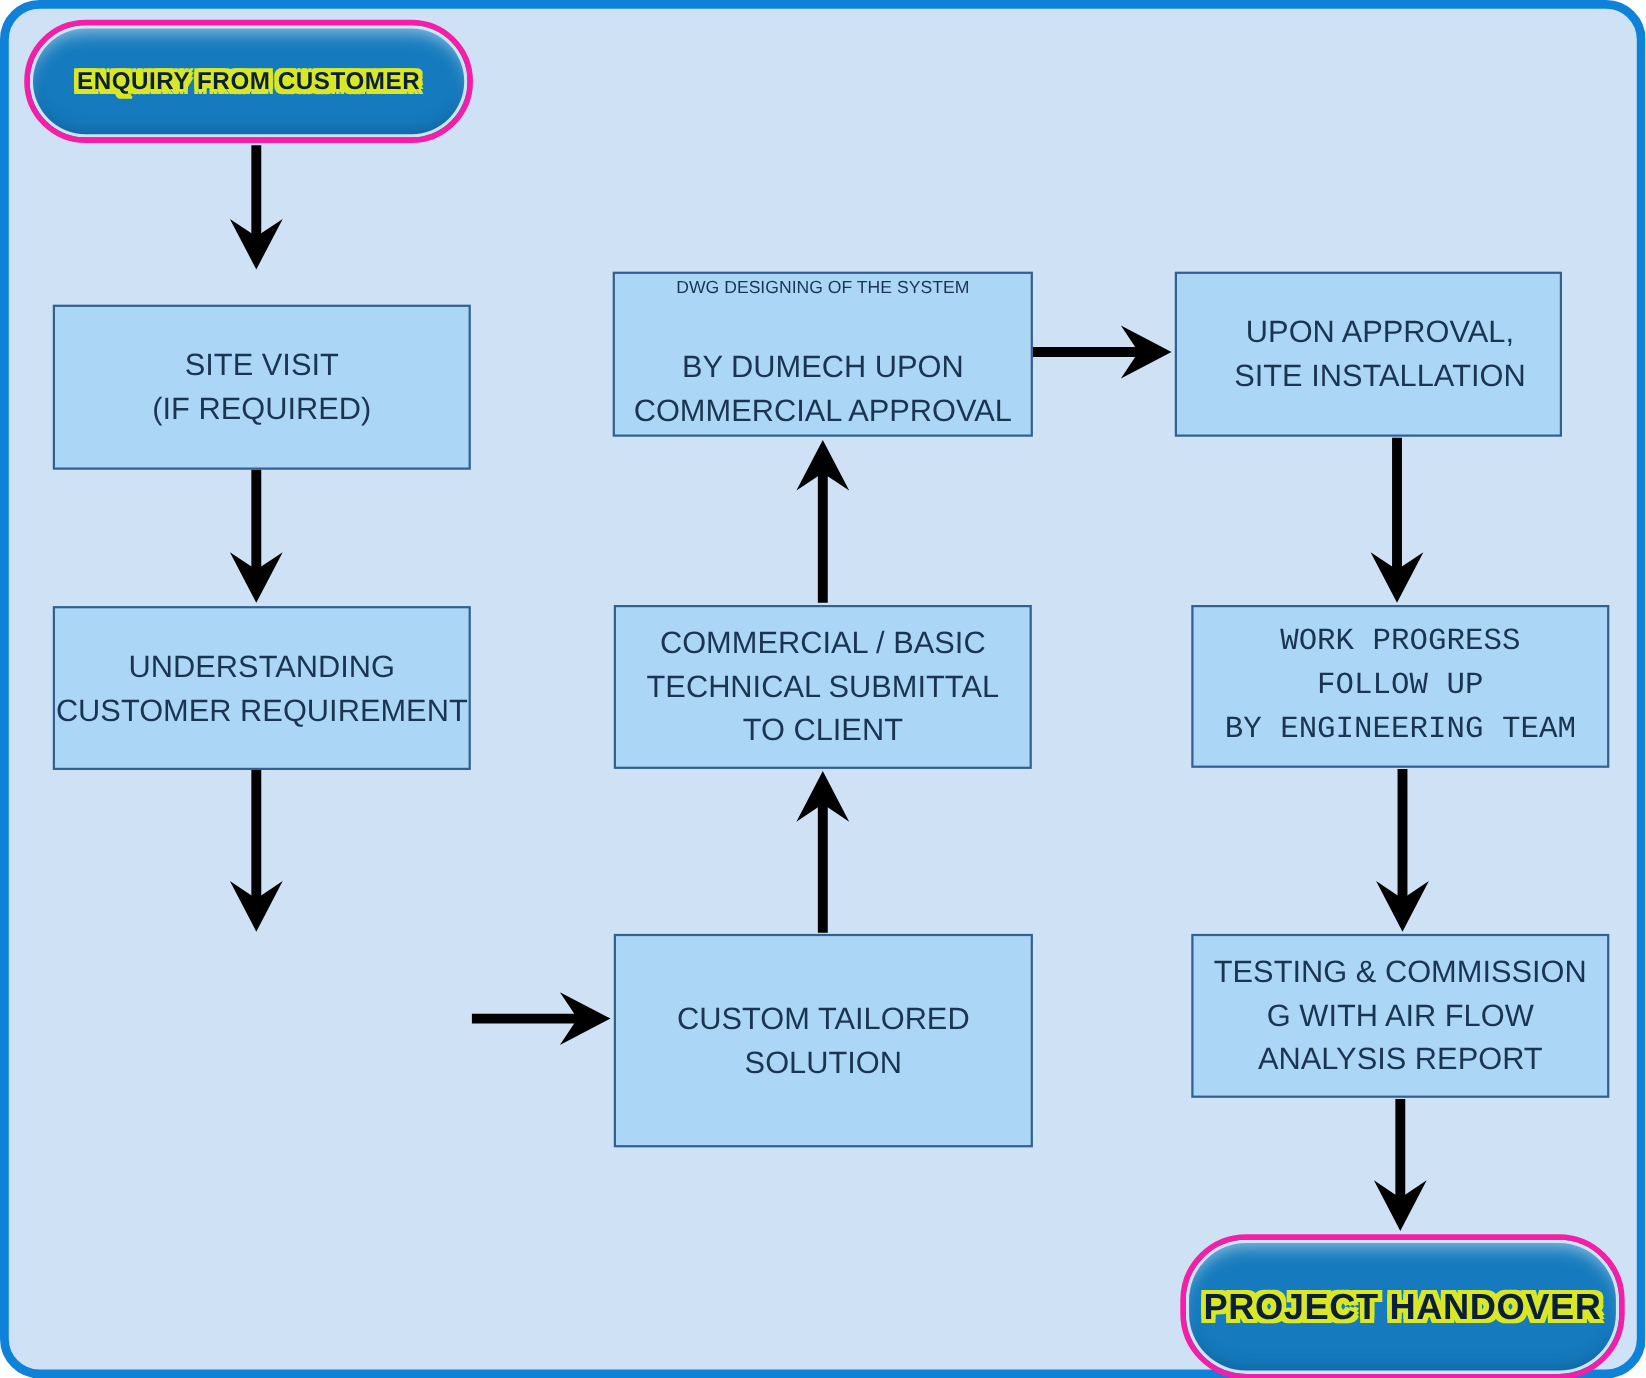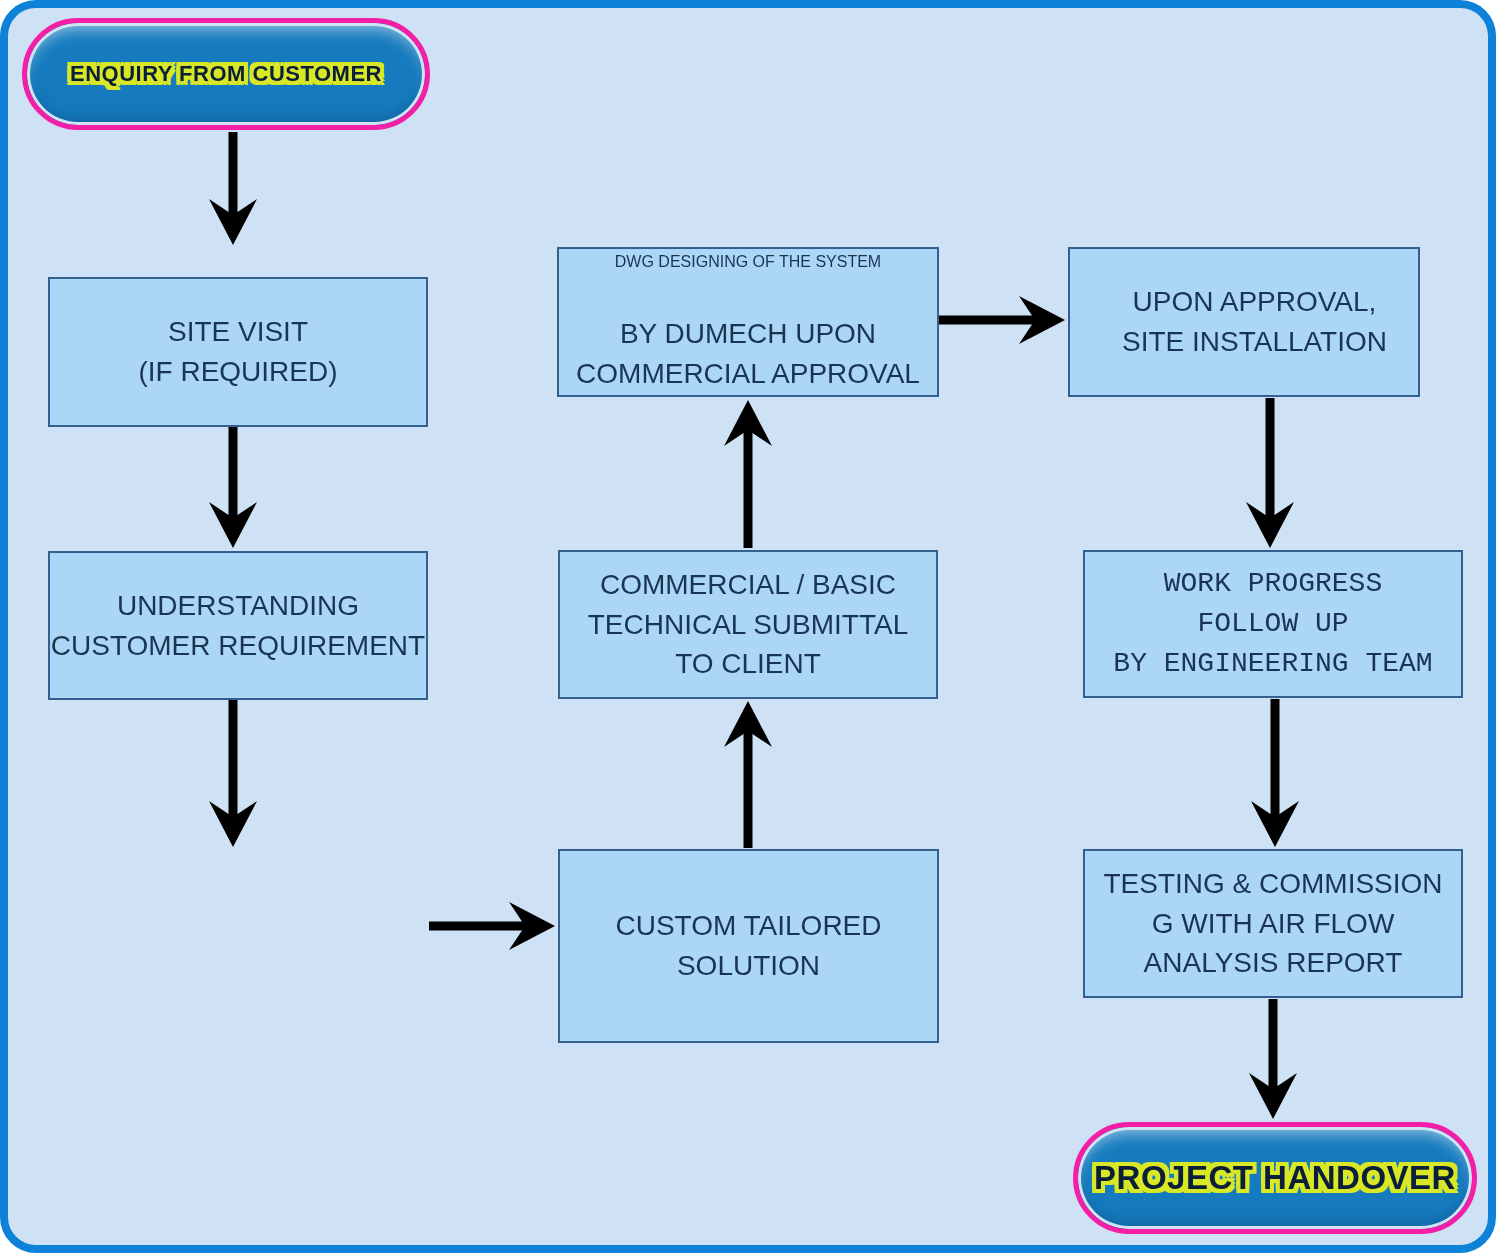--- a/index.html
+++ b/index.html
@@ -49,21 +49,21 @@
     text-shadow:
       -4px -4px 0 #D9E826, 4px -4px 0 #D9E826,
       -4px  4px 0 #D9E826, 4px  4px 0 #D9E826,
       -4px  0   0 #D9E826, 4px  0   0 #D9E826,
        0   -4px 0 #D9E826, 0    4px 0 #D9E826,
       -3px -3px 0 #D9E826, 3px -3px 0 #D9E826,
       -3px  3px 0 #D9E826, 3px  3px 0 #D9E826;
   }
   #pill-start{left:22px;top:18px;width:408px;height:112px;}
   #pill-start .pill-label{font-size:22px;}
-  #pill-end{left:1073px;top:1122px;width:404px;height:112px;}
+  #pill-end{left:1073px;top:1122px;width:404px;height:132px;}
   #pill-end .pill-label{font-size:33px;}
 
   #node-site-visit       {left:48px;  top:236px; width:380px; height:150px;margin-top:41px;}
   #node-understanding    {left:48px;  top:551px; width:380px; height:149px;}
   #node-after-case-study {left:48px;  top:850px; width:380px; height:148px;}
   #node-dwg-designing    {left:557px; top:247px; width:382px; height:150px;}
   #node-commercial       {left:558px; top:550px; width:380px; height:149px;}
   #node-custom-tailored  {left:558px; top:849px; width:381px; height:194px;}
   #node-upon-approval    {left:1068px;top:247px; width:352px; height:150px;padding-left:21px;}
   #node-work-progress    {left:1083px;top:550px; width:380px; height:148px;font-family:Liberation Mono, monospace;}

